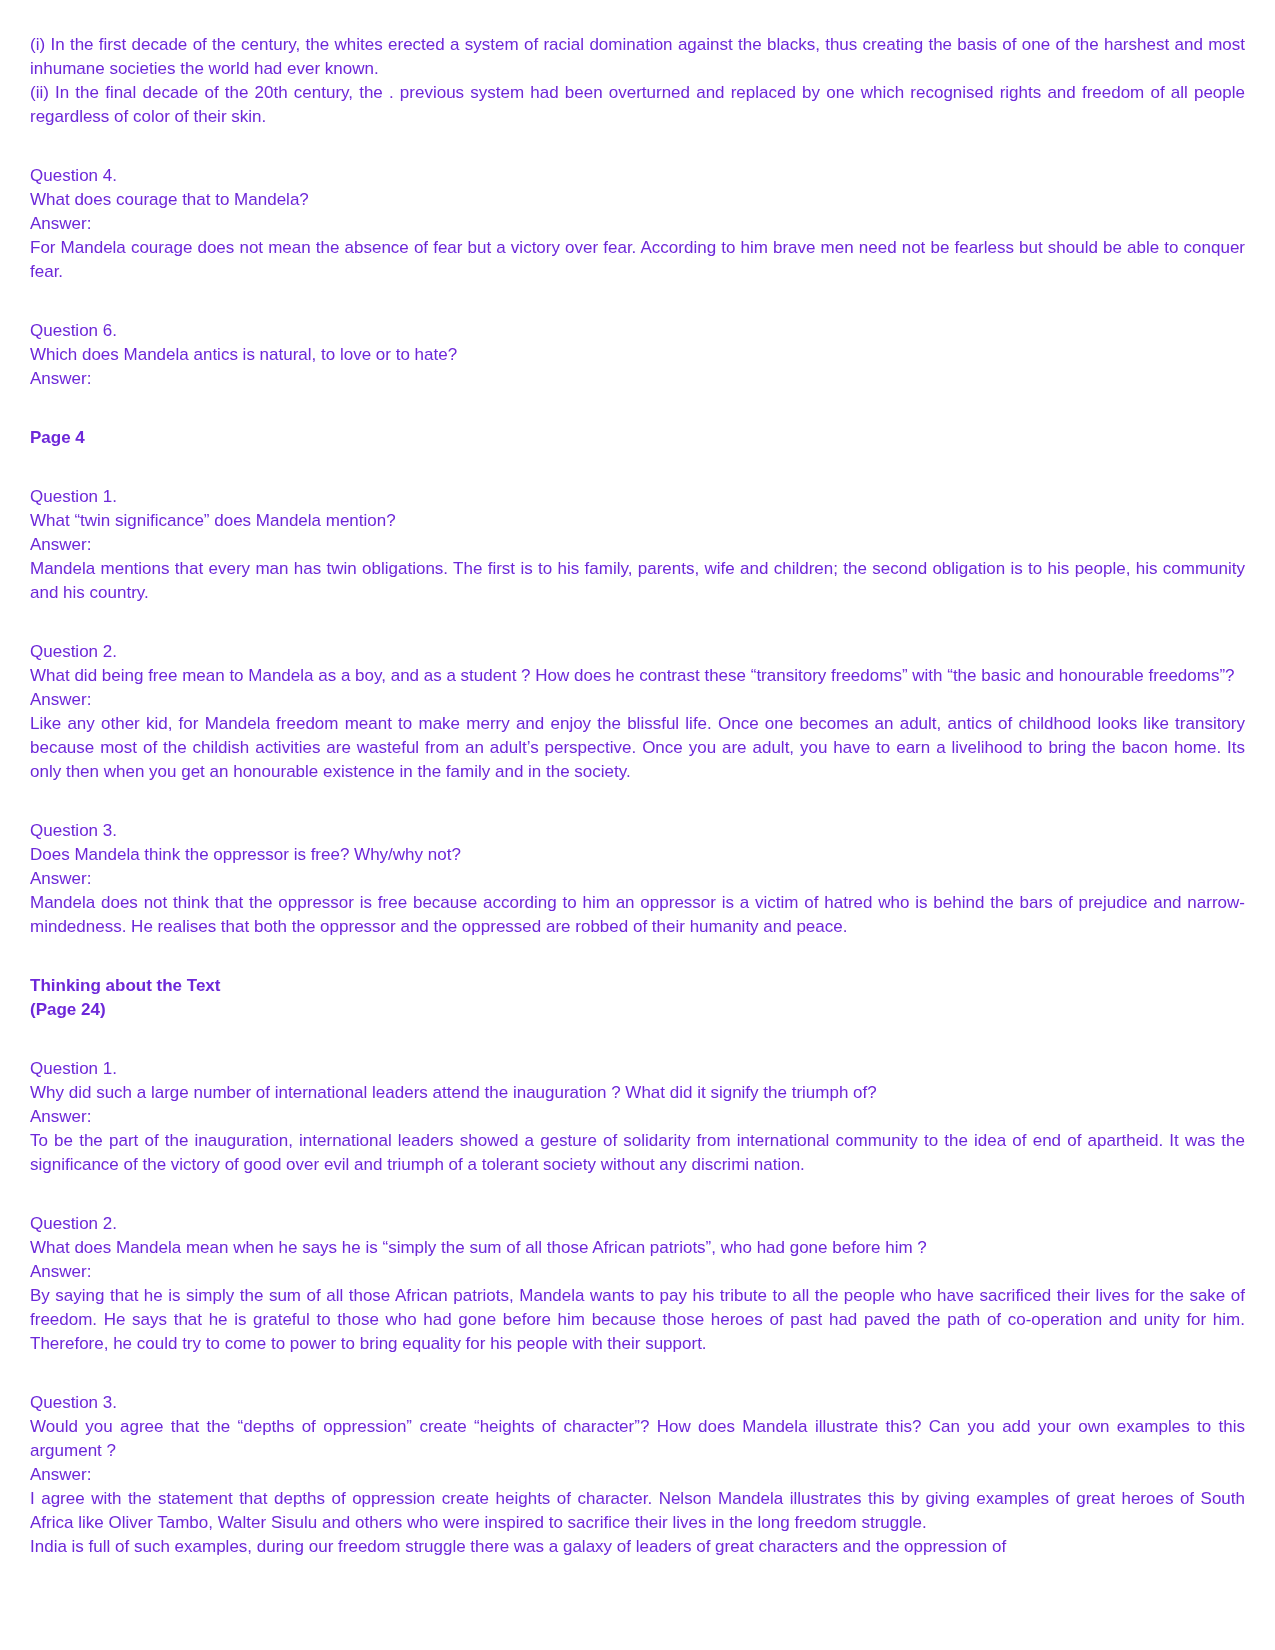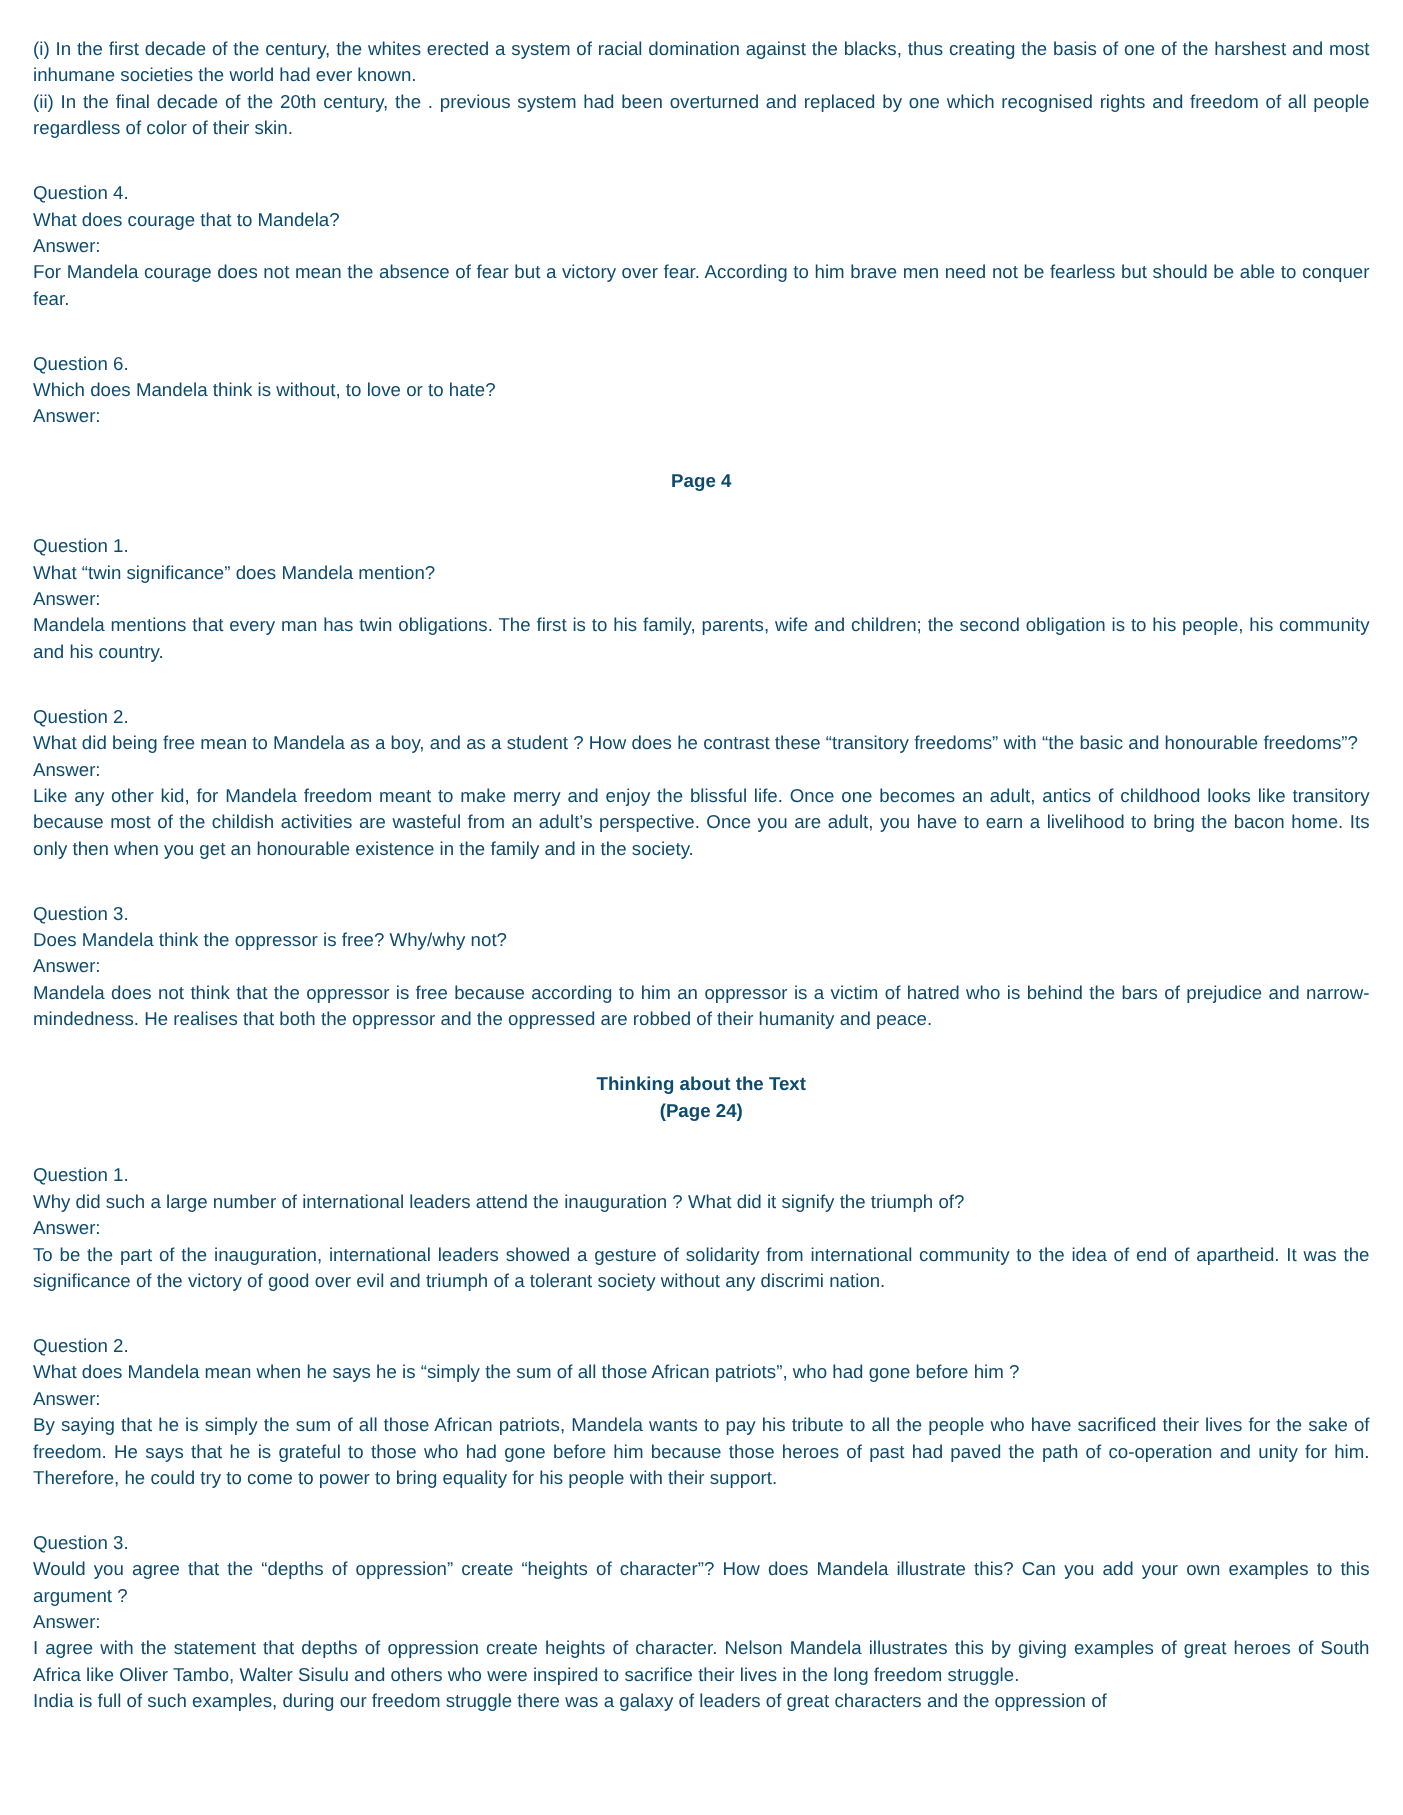--- a/index.html
+++ b/index.html
@@ -19,31 +19,31 @@
   }
   p.block {
     margin: 0 0 35px 0;
     font-size: 17px;
     line-height: 24px;
     text-align: justify;
     font-weight: normal;
   }
   p.block.heading {
     font-weight: bold;
-    text-align: center;
+    text-align: left;
   }
 </style>
 </head>
 <body style="background: rgb(255, 255, 255);">
 
-<div class="doc" style="color: #0c4a6e;">
+<div class="doc" style="color: #6d28d9;">
   <div id="document-content">
       <p class="block"><span>(i) In the first decade of the century, the whites erected a system of racial domination against the blacks, thus creating the basis of one of the harshest and most inhumane societies the world had ever known.</span><br><span>(ii) In the final decade of the 20th century, the . previous system had been overturned and replaced by one which recognised rights and freedom of all people regardless of color of their skin.</span></p>
       <p class="block"><span>Question 4.</span><br><span>What does courage that to Mandela?</span><br><span>Answer:</span><br><span>For Mandela courage does not mean the absence of fear but a victory over fear. According to him brave men need not be fearless but should be able to conquer fear.</span></p>
-      <p class="block"><span>Question 6.</span><br><span>Which does Mandela think is without, to love or to hate?</span><br><span>Answer:</span><br></p>
+      <p class="block"><span>Question 6.</span><br><span>Which does Mandela antics is natural, to love or to hate?</span><br><span>Answer:</span><br></p>
       <p class="block heading"><span>Page 4</span></p>
       <p class="block"><span>Question 1.</span><br><span>What “twin significance” does Mandela mention?</span><br><span>Answer:</span><br><span>Mandela mentions that every man has twin obligations. The first is to his family, parents, wife and children; the second obligation is to his people, his community and his country.</span></p>
       <p class="block"><span>Question 2.</span><br><span>What did being free mean to Mandela as a boy, and as a student ? How does he contrast these “transitory freedoms” with “the basic and honourable freedoms”?</span><br><span>Answer:</span><br><span>Like any other kid, for Mandela freedom meant to make merry and enjoy the blissful life. Once one becomes an adult, antics of childhood looks like transitory because most of the childish activities are wasteful from an adult’s perspective. Once you are adult, you have to earn a livelihood to bring the bacon home. Its only then when you get an honourable existence in the family and in the society.</span></p>
       <p class="block"><span>Question 3.</span><br><span>Does Mandela think the oppressor is free? Why/why not?</span><br><span>Answer:</span><br><span>Mandela does not think that the oppressor is free because according to him an oppressor is a victim of hatred who is behind the bars of prejudice and narrow-mindedness. He realises that both the oppressor and the oppressed are robbed of their humanity and peace.</span></p>
       <p class="block heading"><span>Thinking about the Text</span><br><span>(Page 24)</span></p>
       <p class="block"><span>Question 1.</span><br><span>Why did such a large number of international leaders attend the inauguration ? What did it signify the triumph of?</span><br><span>Answer:</span><br><span>To be the part of the inauguration, international leaders showed a gesture of solidarity from international community to the idea of end of apartheid. It was the significance of the victory of good over evil and triumph of a tolerant society without any discrimi nation.</span></p>
       <p class="block"><span>Question 2.</span><br><span>What does Mandela mean when he says he is “simply the sum of all those African patriots”, who had gone before him ?</span><br><span>Answer:</span><br><span>By saying that he is simply the sum of all those African patriots, Mandela wants to pay his tribute to all the people who have sacrificed their lives for the sake of freedom. He says that he is grateful to those who had gone before him because those heroes of past had paved the path of co-operation and unity for him. Therefore, he could try to come to power to bring equality for his people with their support.</span></p>
       <p class="block"><span>Question 3.</span><br><span>Would you agree that the “depths of oppression” create “heights of character”? How does Mandela illustrate this? Can you add your own examples to this argument ?</span><br><span>Answer:</span><br><span>I agree with the statement that depths of oppression create heights of character. Nelson Mandela illustrates this by giving examples of great heroes of South Africa like Oliver Tambo, Walter Sisulu and others who were inspired to sacrifice their lives in the long freedom struggle.</span><br><span>India is full of such examples, during our freedom struggle there was a galaxy of leaders of great characters and the oppression of</span></p>
     </div>
 </div>

